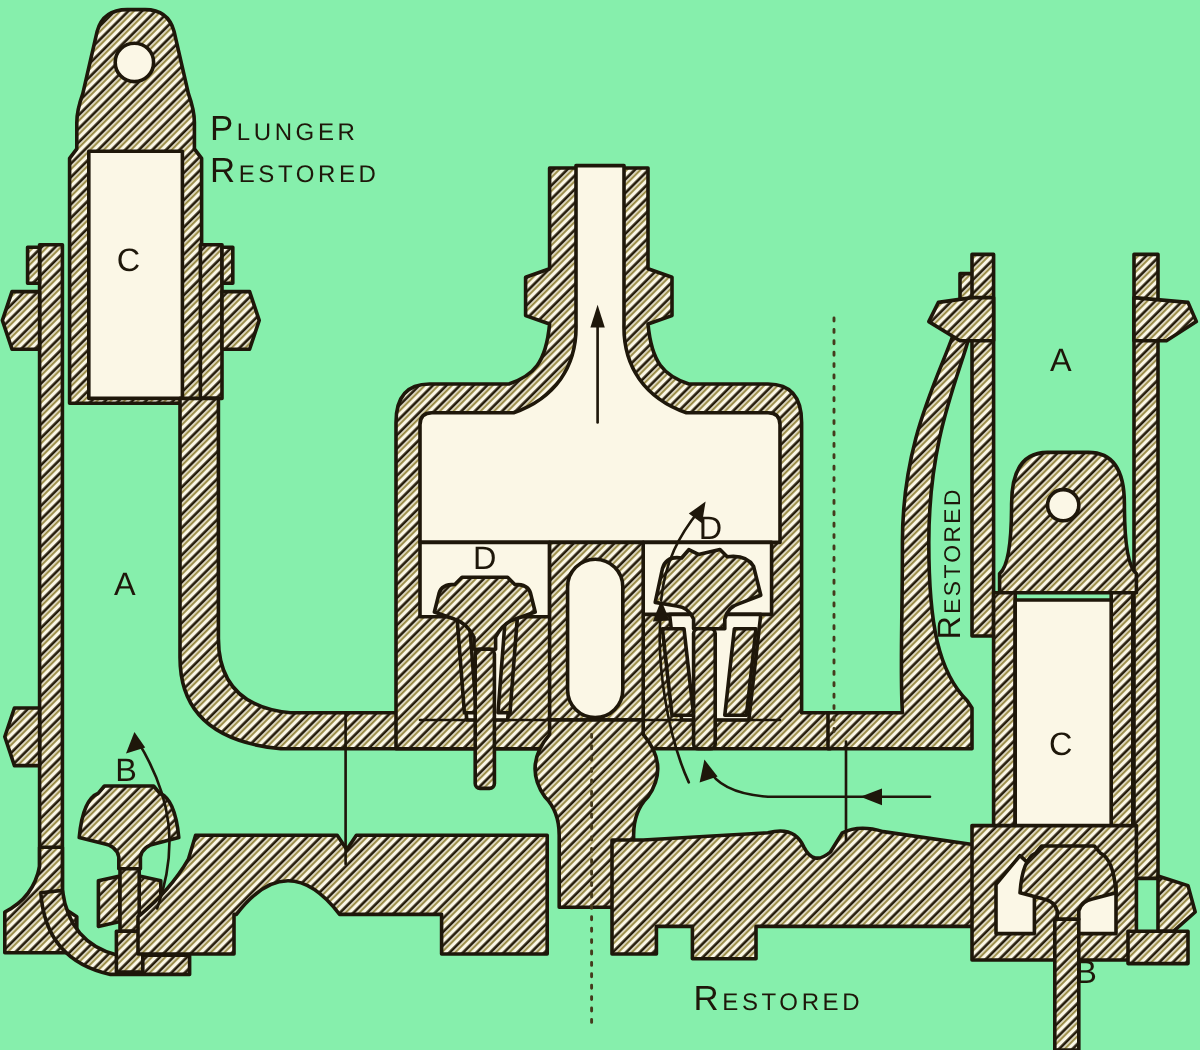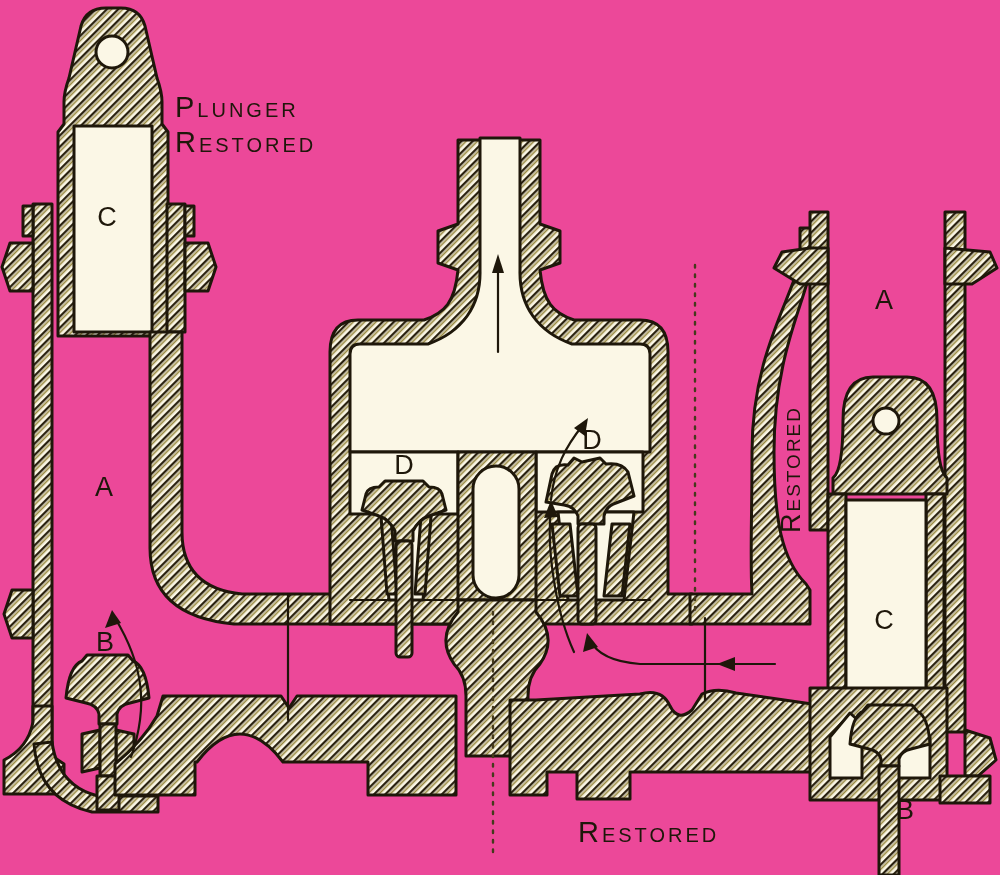--- a/index.html
+++ b/index.html
@@ -1,16 +1,16 @@
 <!DOCTYPE html>
 <html><head>
 <meta charset="utf-8">
 <style>
   html,body{margin:0;padding:0;background:#fbf7e6;}
-  .stage{position:relative;width:1000px;height:875px;background:#ec4899;overflow:hidden;
+  .stage{position:relative;width:1000px;height:875px;background:#86efac;overflow:hidden;
          font-family:"Liberation Sans", sans-serif;}
   svg{display:block}
   .part-letter{font-family:"Liberation Sans",sans-serif;font-size:27px;fill:#1e170a;}
   .caption{font-family:"Liberation Sans",sans-serif;font-variant:small-caps;
            font-size:29px;letter-spacing:3px;fill:#1e170a;}
   .caption-v{font-family:"Liberation Sans",sans-serif;font-variant:small-caps;
            font-size:27px;letter-spacing:2px;fill:#1e170a;}
 </style>
 </head>
 <body>

